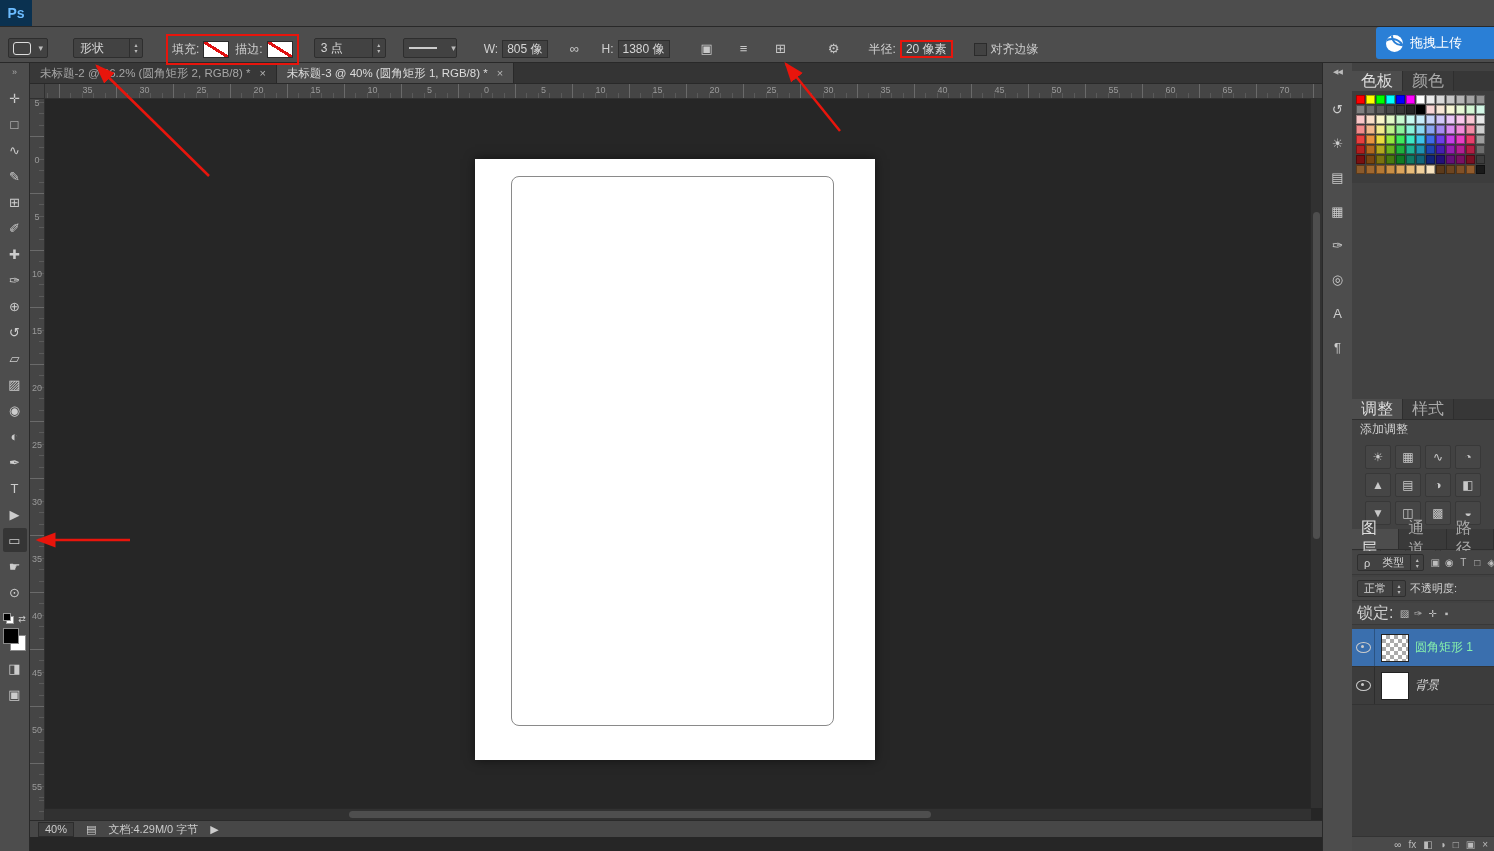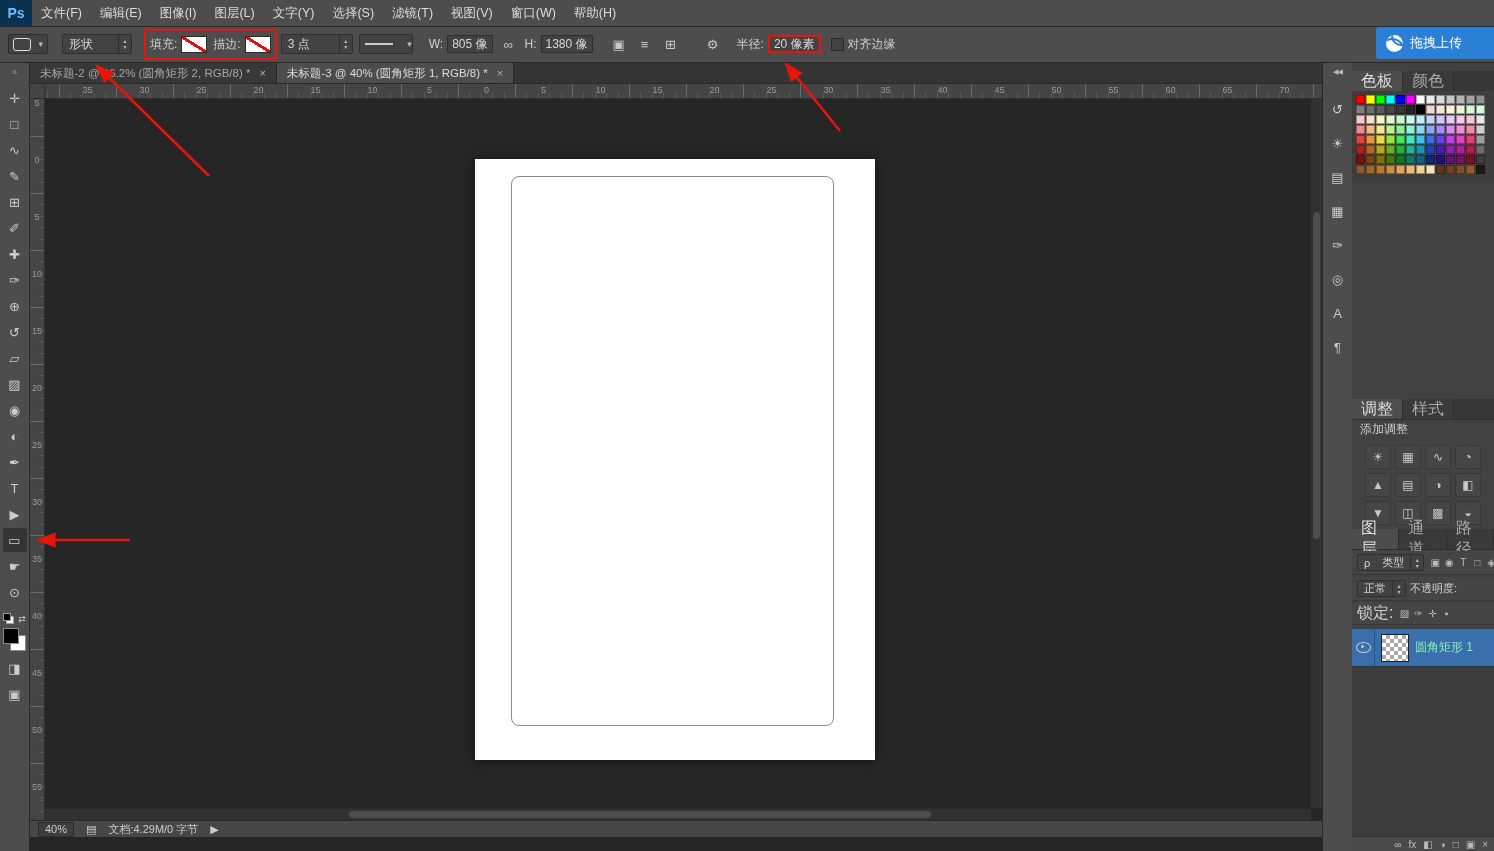--- a/index.html
+++ b/index.html
@@ -9,22 +9,22 @@
 
   
   .menubar{position:absolute;left:0;top:0;width:100%;height:26px;background:#4d4d4d;
            border-bottom:1px solid #292929;display:flex;align-items:center;z-index:6}
   .ps-logo{width:32px;height:26px;display:flex;align-items:center;justify-content:center;
            background:#0a3150;color:#6cbcff;font-weight:bold;font-size:14px}
   .menu-item{padding:0 9px;line-height:26px;font-size:12.5px;color:#dcdcdc;cursor:default}
 
   
   .optionsbar{position:absolute;left:0;top:26px;width:100%;height:37px;background:#4d4d4d;
-              border-bottom:1px solid #292929;display:flex;align-items:center;gap:6px;
-              padding:12px 8px;box-sizing:border-box;z-index:5}
+              border-bottom:1px solid #292929;display:flex;align-items:flex-end;gap:17px;
+              padding:4px 8px;box-sizing:border-box;z-index:5}
   .lbl{color:#cfcfcf;white-space:nowrap}
   .combo{display:flex;align-items:center;background:#424242;border:1px solid #2e2e2e;
          border-radius:2px;height:20px;box-sizing:border-box}
   .combo .txt{padding:0 6px;white-space:nowrap}
   .stepper{width:12px;height:100%;border-left:1px solid #2e2e2e;display:flex;flex-direction:column;
            align-items:center;justify-content:center;color:#bbb}
   .stepper::before{content:"▴";font-size:6px;line-height:6px}
   .stepper::after{content:"▾";font-size:6px;line-height:6px}
   .caret{color:#bbb;font-size:7px}
   .caret::before{content:"▾";font-size:9px}
@@ -159,42 +159,20 @@
   
   .overlay{position:absolute;left:0;top:0;width:1494px;height:851px;pointer-events:none;z-index:40}
 </style>
 </head>
 <body>
 
 <div id="app">
 
   <div class="menubar">
     <div class="ps-logo">Ps</div>
-    <div style="display:flex">
-
-        <span class="menu-item">文件(F)</span>
-
-        <span class="menu-item">编辑(E)</span>
-
-        <span class="menu-item">图像(I)</span>
-
-        <span class="menu-item">图层(L)</span>
-
-        <span class="menu-item">文字(Y)</span>
-
-        <span class="menu-item">选择(S)</span>
-
-        <span class="menu-item">滤镜(T)</span>
-
-        <span class="menu-item">视图(V)</span>
-
-        <span class="menu-item">窗口(W)</span>
-
-        <span class="menu-item">帮助(H)</span>
-      </div>
   </div>
 
   <div class="optionsbar">
     <div class="combo tool-preset">
       <span class="tp-shape"></span>
       <span class="caret"></span>
     </div>
     <div class="combo mode-combo">
       <span class="txt">形状</span>
       <span class="stepper"></span>
@@ -705,20 +683,27 @@
     <div class="layers-body">
 
         <div class="layer-row" style="background: rgb(58, 111, 174);">
           <span class="eye-cell">
             <span class="eye"></span>
           </span>
           <span class="thumb" style="background: repeating-conic-gradient(rgb(171, 171, 171) 0%, rgb(171, 171, 171) 25%, rgb(255, 255, 255) 0%, rgb(255, 255, 255) 50%) 0% 0% / 8px 8px;"></span>
           <span class="layer-label" style="color: #86efac; font-style: normal;">圆角矩形 1</span>
         </div>
 
+        <div class="layer-row" style="background: transparent;">
+          <span class="eye-cell">
+            <span class="eye"></span>
+          </span>
+          <span class="thumb" style="background: rgb(255, 255, 255);"></span>
+          <span class="layer-label" style="color: rgb(214, 214, 214); font-style: italic;">背景</span>
+        </div>
       </div>
 
     <div class="panel-bottom">
 
         <span class="pb-icon">∞</span>
 
         <span class="pb-icon">fx</span>
 
         <span class="pb-icon">◧</span>
 

